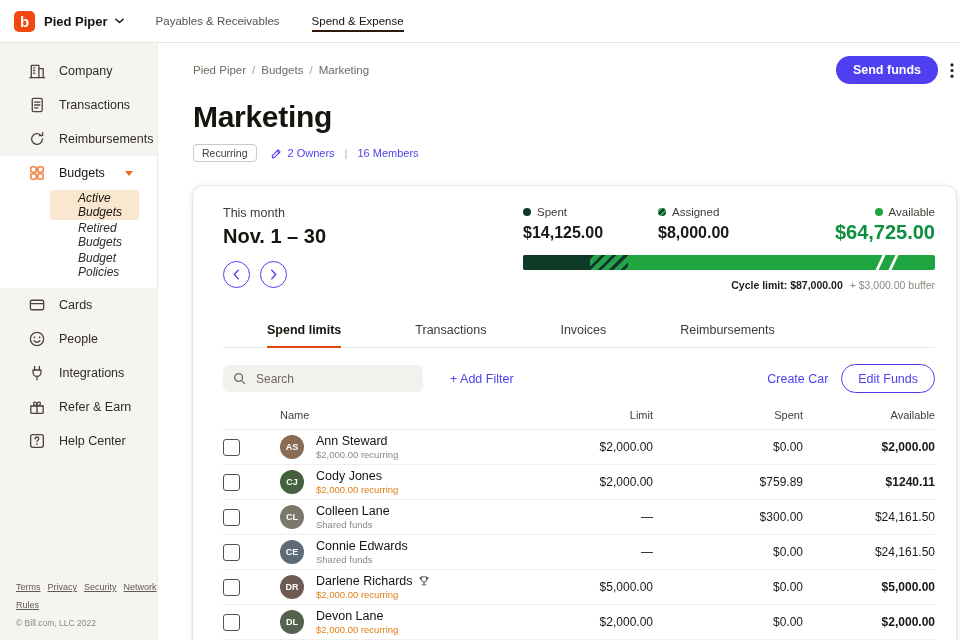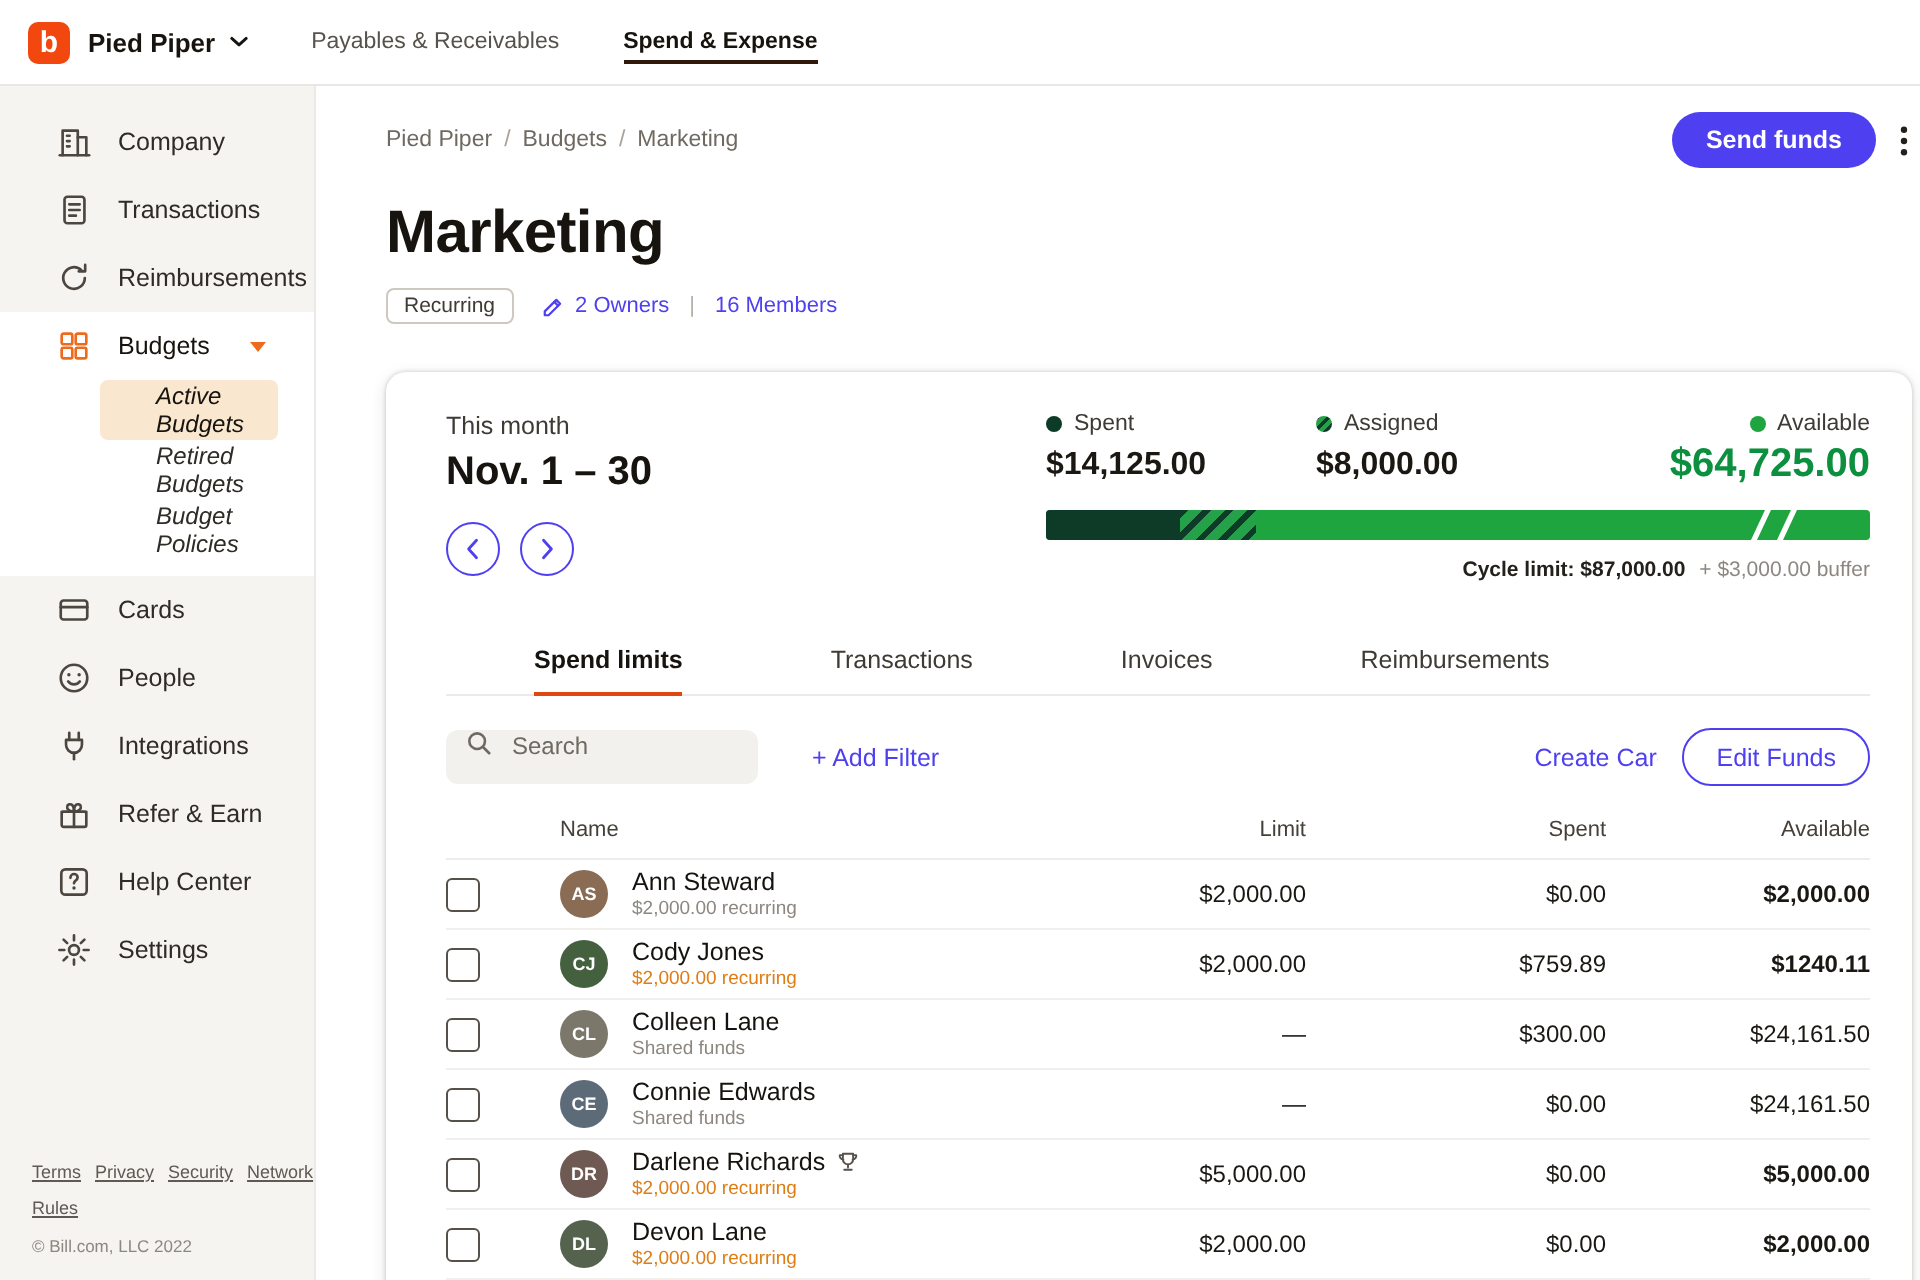--- a/index.html
+++ b/index.html
@@ -11,21 +11,21 @@
   
   .topbar { height:43px; border-bottom:1px solid #e9e7e3; display:flex; align-items:center;
     padding-left:14px; background:#fff; }
   .logo { width:21px; height:21px; border-radius:5px; background:#f2480f; color:#fff;
     font-weight:bold; font-size:15px; display:flex; align-items:center; justify-content:center; }
   .org { margin-left:9px; font-size:13px; font-weight:bold; color:#17130e; display:flex;
     align-items:center; gap:7px; cursor:pointer; }
   .org .chev svg { width:9px; height:6px; display:block; stroke-width:1.6; }
   .topnav { margin-left:32px; display:flex; gap:32px; height:43px; align-items:center; }
   .nav-item { font-size:11.5px; color:#57524b; cursor:pointer; }
-  .nav-item.active span { font-weight:bold; color:#17130e; border-bottom:2.5px solid #30180a; padding-bottom:3px; }
+  .nav-item.active span { font-weight:normal; color:#17130e; border-bottom:2.5px solid #30180a; padding-bottom:3px; }
 
   
   .layout { display:flex; height:calc(640px - 43px); }
   .sidebar { width:158px; flex-shrink:0; background:#f5f4f1; border-right:1px solid #eceae6; position:relative; }
   .sb-nav { padding-top:11px; }
   .sb-item { height:34px; display:flex; align-items:center; padding-left:28px; gap:13px;
     font-size:12.5px; color:#2f2b26; cursor:pointer; }
   .sb-icon { width:18px; height:18px; color:#4c463f; display:flex; flex-shrink:0; }
   .sb-icon svg { width:18px; height:18px; }
   .sb-item.active { color:#17130e; }
@@ -91,22 +91,22 @@
   .n1 { left:86.5%; } .n2 { left:89.5%; }
   .cycle { margin-top:9px; text-align:right; font-size:10.5px; }
   .cycle-limit { color:#24201b; font-weight:bold; }
   .cycle-buffer { color:#8d8780; margin-left:4px; }
 
   
   .tabs { margin-top:32px; display:flex; gap:30px; border-bottom:1px solid #eceae6; }
   .tab { font-size:12.5px; color:#3e3a34; padding-bottom:9px; cursor:pointer;margin-left:44px; }
   .tab.active { font-weight:bold; color:#17130e; border-bottom:2.5px solid #e0480f; margin-bottom:-1px; }
   .toolbar { margin-top:16px; display:flex; align-items:center; }
-  .search { width:156px; height:27px; background:#f2f1ed; border-radius:6px; display:flex;
-    align-items:flex-start; padding:0 10px; gap:8px; }
+  .search { width:200px; height:27px; background:#f2f1ed; border-radius:6px; display:flex;
+    align-items:center; padding:0 10px; gap:8px; }
   .search-icon { color:#6f6962; display:flex; }
   .search-icon svg { width:13px; height:13px; }
   .search input { border:none; background:transparent; outline:none; font-size:12px; color:#3e3a34;
     width:100%; font-family:inherit; }
   .search input::placeholder { color:#6f6962; }
   .add-filter { margin-left:27px; font-size:12.5px; color:#4e3ff0; cursor:pointer; white-space:nowrap; }
   .create-cards { margin-left:auto; font-size:12.5px; color:#4e3ff0; cursor:pointer;
     max-width:62px; overflow:hidden; white-space:nowrap; flex-shrink:0; }
   .btn-edit { margin-left:12px; height:29px; border-radius:15px; border:1.5px solid #4e3ff0;
     background:#fff; color:#4e3ff0; font-size:12.5px; font-weight:normal; padding:0 16px; flex-shrink:0; }
@@ -245,29 +245,20 @@
         <div class="sb-item">
           <span class="sb-icon">
             <svg viewBox="0 0 19 19">
               <rect x="2.8" y="2.8" width="13.4" height="13.4" rx="2.2"></rect>
               <path d="M7.6 7.3c0-1.2.9-2 1.9-2s1.9.7 1.9 1.8c0 1.5-1.9 1.6-1.9 3"></path>
               <path d="M9.5 12.7h.01" stroke-width="1.8"></path>
             </svg>
           </span>
           <span class="sb-label">Help Center</span>
         </div>
-        <div class="sb-item">
-          <span class="sb-icon">
-            <svg viewBox="0 0 19 19">
-              <circle cx="9.5" cy="9.5" r="2.6"></circle>
-              <path d="M9.5 1.8v2.6M9.5 14.6v2.6M1.8 9.5h2.6M14.6 9.5h2.6M4 4l1.9 1.9M13.1 13.1L15 15M15 4l-1.9 1.9M5.9 13.1L4 15"></path>
-            </svg>
-          </span>
-          <span class="sb-label">Settings</span>
-        </div>
       </div>
     <div class="sb-footer">
       <div><span class="foot-link">Terms</span><span class="foot-link">Privacy</span><span class="foot-link">Security</span><span class="foot-link">Network Rules</span></div>
       <div class="copyright">© Bill.com, LLC 2022</div>
     </div>
   </div>
 
   <div class="main">
 
     <div class="page-header">

